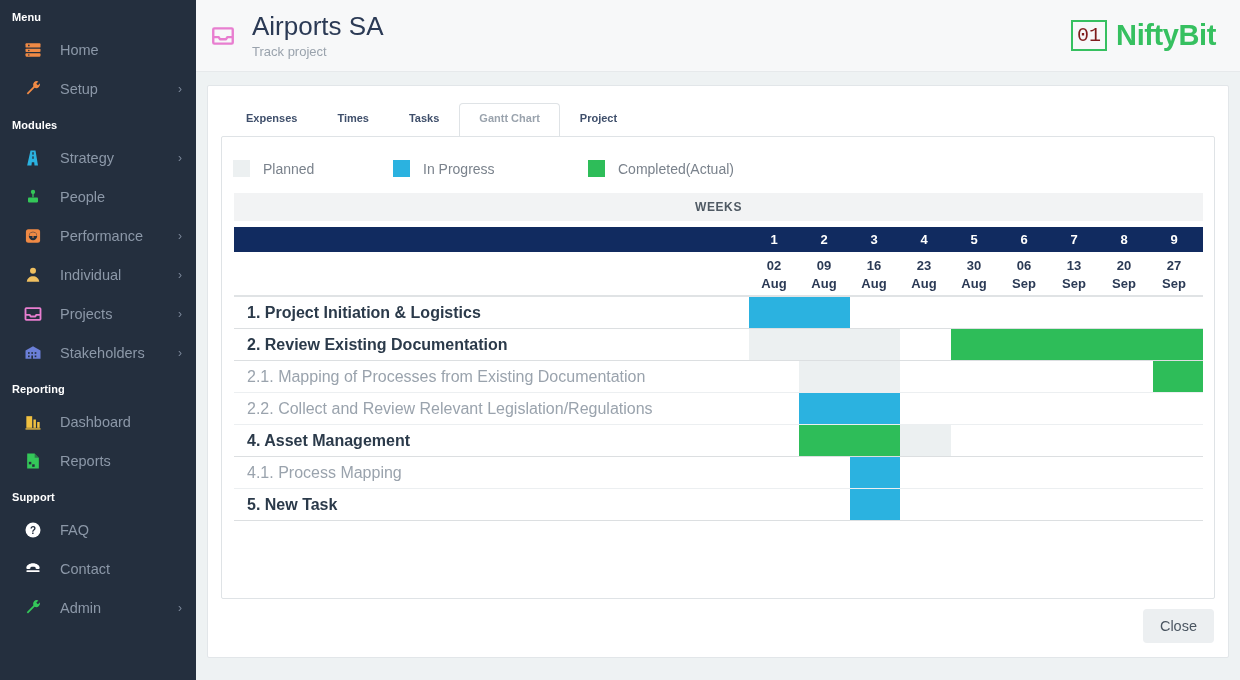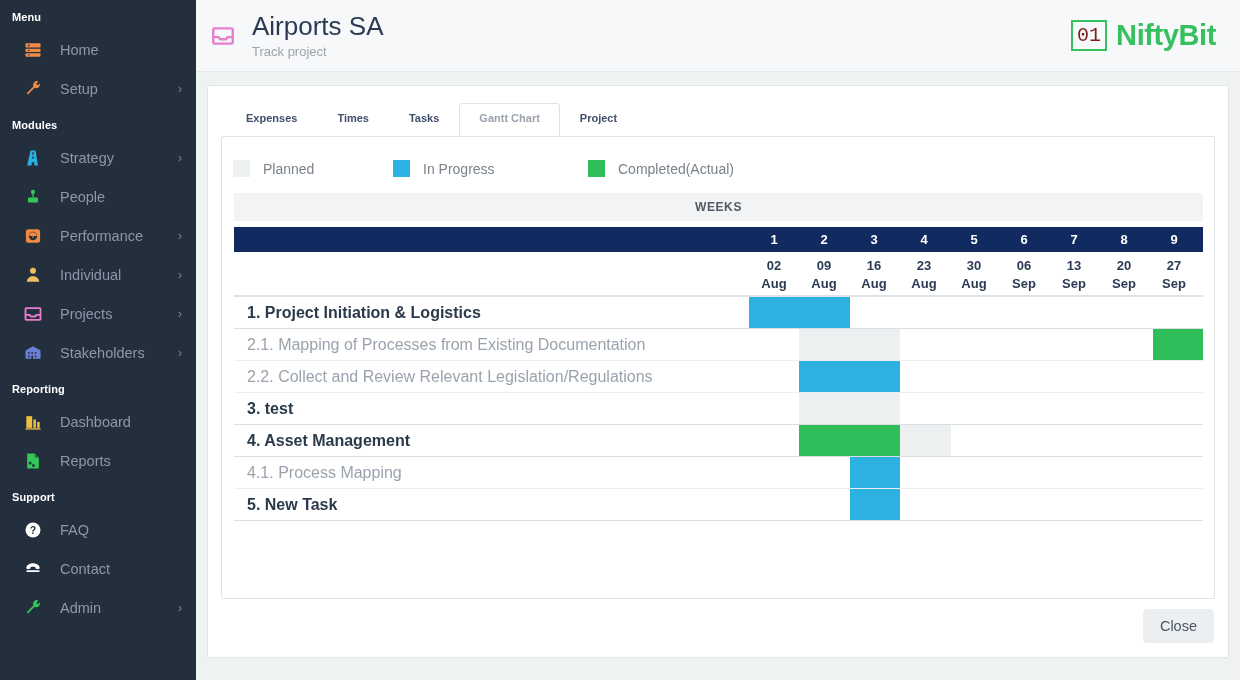--- a/index.html
+++ b/index.html
@@ -414,37 +414,38 @@
                   <span>Sep</span>
                 </div>
               </div>
             <div id="rows">
                 <div class="g-row thick">
                   <div class="g-label lvl1">1. Project Initiation &amp; Logistics</div>
                   <div class="g-track">
                     <div class="bar" style="left: 0%; width: 22.2222%; background: rgb(43, 178, 224);"></div>
                   </div>
                 </div>
+                <div class="g-row thick">
+                  <div class="g-label lvl1">2. Review Existing Documentation</div>
+                  <div class="g-track">
+                    <div class="bar" style="left: 0%; width: 33.3333%; background: rgb(236, 240, 241);"></div>
+                    <div class="bar" style="left: 44.4444%; width: 55.5556%; background: rgb(46, 189, 89);"></div>
+                  </div>
+                </div>
                 <div class="g-row">
                   <div class="g-label lvl2">2.1. Mapping of Processes from Existing Documentation</div>
                   <div class="g-track">
                     <div class="bar" style="left: 11.1111%; width: 22.2222%; background: rgb(236, 240, 241);"></div>
                     <div class="bar" style="left: 88.8889%; width: 11.1111%; background: rgb(46, 189, 89);"></div>
                   </div>
                 </div>
                 <div class="g-row">
                   <div class="g-label lvl2">2.2. Collect and Review Relevant Legislation/Regulations</div>
                   <div class="g-track">
                     <div class="bar" style="left: 11.1111%; width: 22.2222%; background: rgb(43, 178, 224);"></div>
-                  </div>
-                </div>
-                <div class="g-row thick">
-                  <div class="g-label lvl1">3. test</div>
-                  <div class="g-track">
-                    <div class="bar" style="left: 11.1111%; width: 22.2222%; background: rgb(236, 240, 241);"></div>
                   </div>
                 </div>
                 <div class="g-row thick">
                   <div class="g-label lvl1">4. Asset Management</div>
                   <div class="g-track">
                     <div class="bar" style="left: 11.1111%; width: 22.2222%; background: rgb(46, 189, 89);"></div>
                     <div class="bar" style="left: 33.3333%; width: 11.1111%; background: rgb(236, 240, 241);"></div>
                   </div>
                 </div>
                 <div class="g-row">

